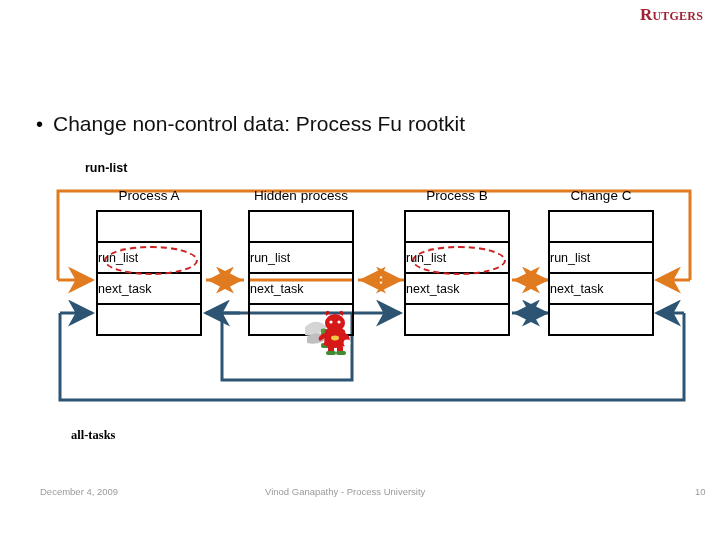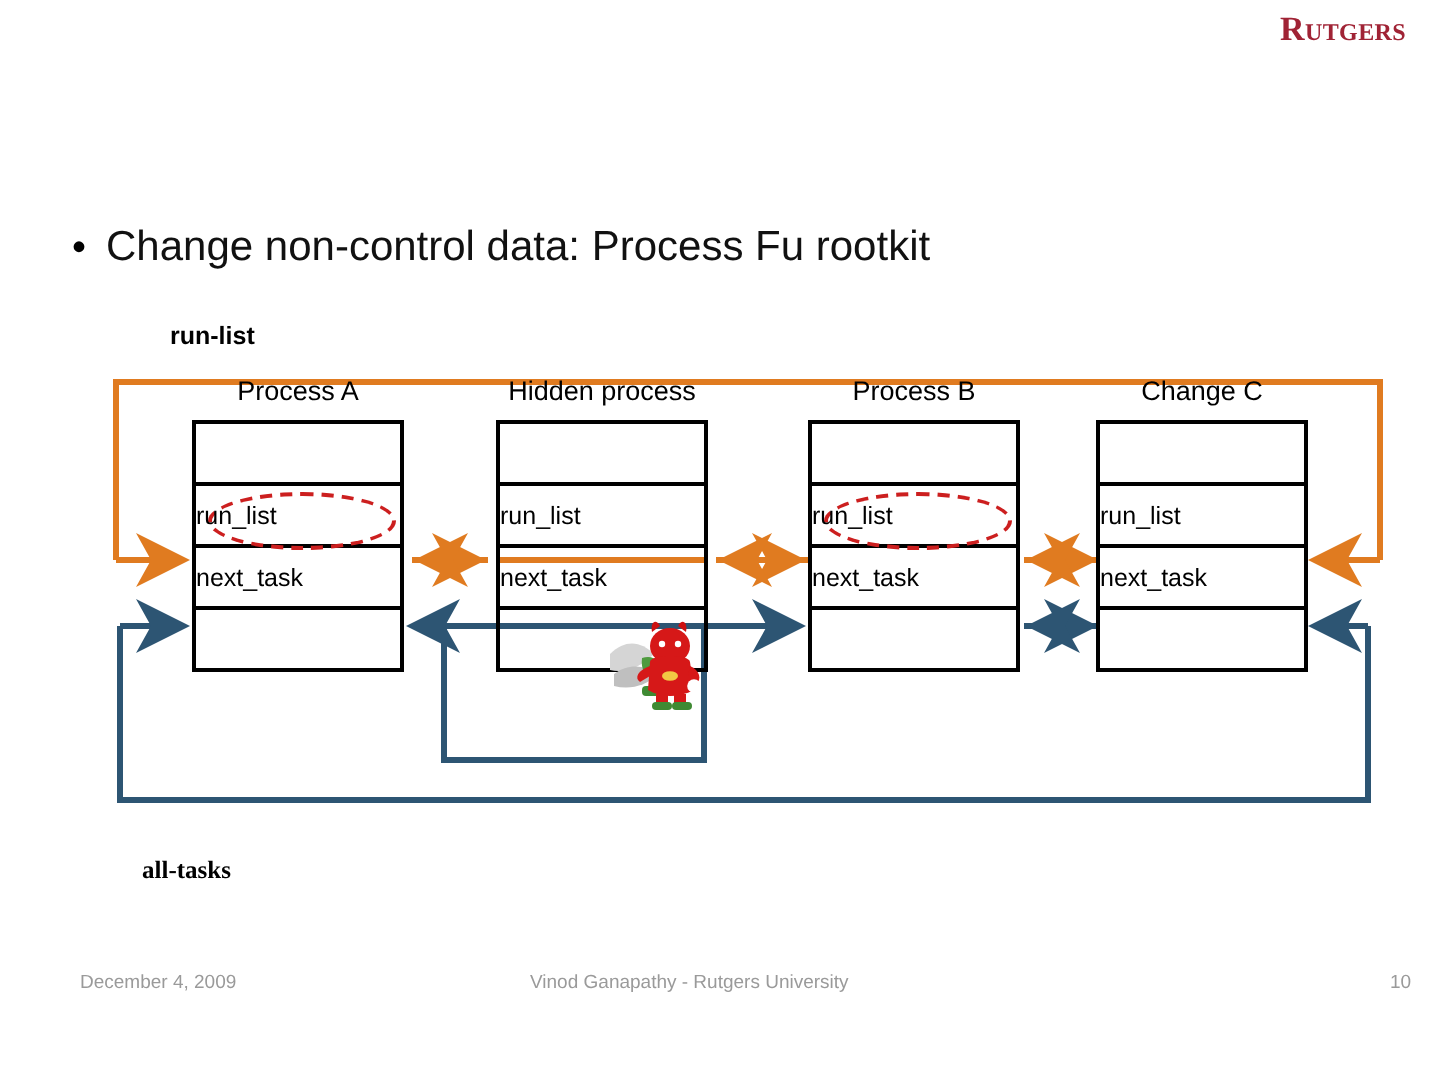--- a/index.html
+++ b/index.html
@@ -232,16 +232,16 @@
         </div>
         <div class="cell">
           <span class="cell-text">next_task</span>
         </div>
         <div class="cell blank"></div>
       </div>
     </div>
   </div>
 
   <div class="footer-item" id="footer-date">December 4, 2009</div>
-  <div class="footer-item" id="footer-author">Vinod Ganapathy - Rutgers University</div>
+  <div class="footer-item" id="footer-author">Vinod Ganapathy - Process University</div>
   <div class="footer-item" id="footer-page">10</div>
 
 </div>
 
 </body></html>

